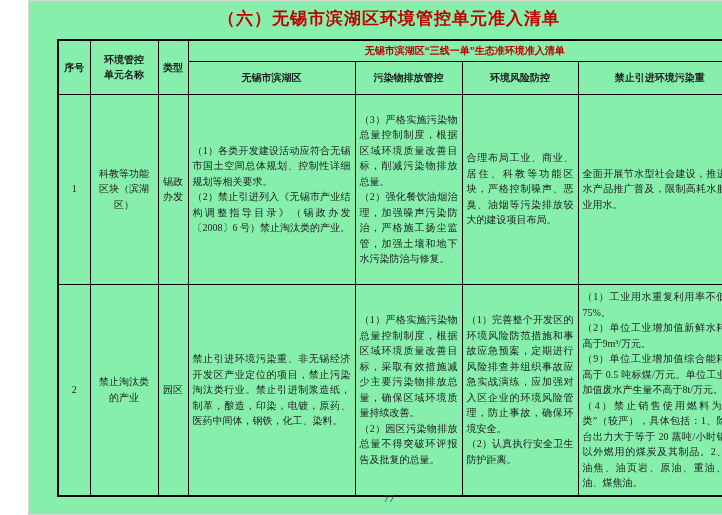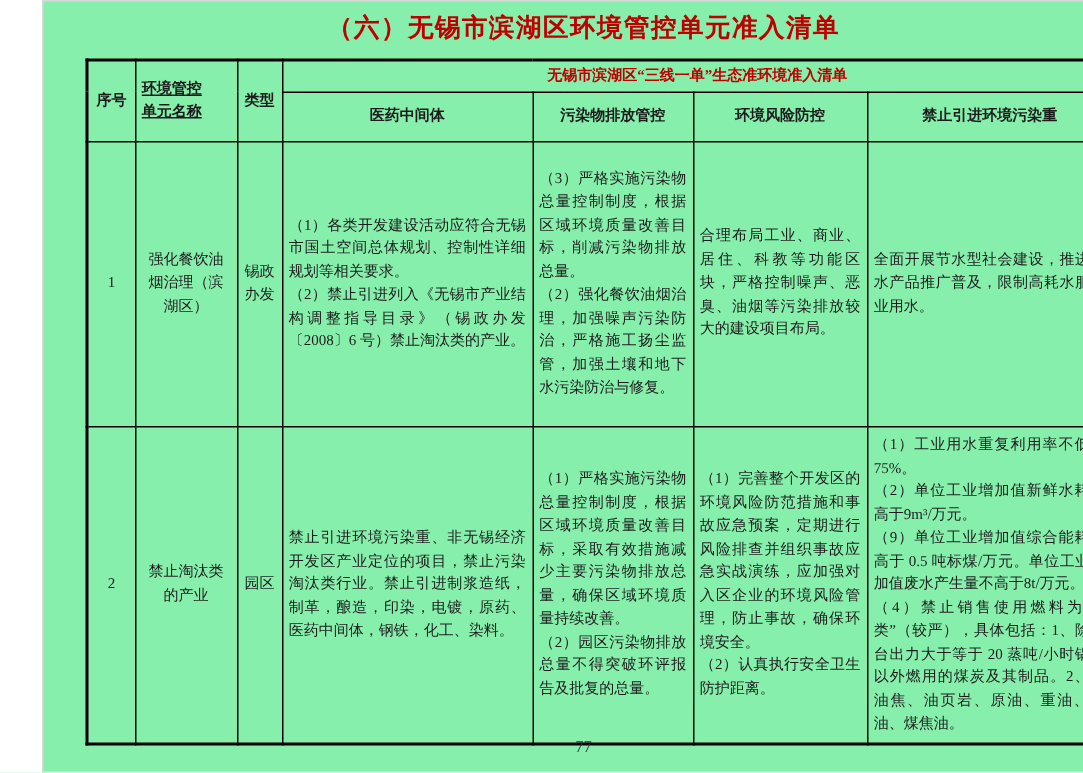--- a/index.html
+++ b/index.html
@@ -7,21 +7,21 @@
   .page{position:relative;width:722px;height:515px;background:#86efac;border:1px solid #d8d8d8;box-sizing:border-box;overflow:hidden;margin-left:28px;}
   .doc-title{position:absolute;top:6px;left:0;width:100%;text-align:center;font-size:17px;font-weight:bold;letter-spacing:1px;}
   table.ctl{position:absolute;left:28px;top:38px;width:684px;border-collapse:collapse;table-layout:fixed;}
   table.ctl th,table.ctl td{border:1px solid #000;padding:2px 4px;box-sizing:border-box;vertical-align:middle;font-size:10px;line-height:1.55;}
   table.ctl{border:2px solid #000;}
   th{font-weight:bold;text-align:center;}
   .merged-hdr{font-size:10px;}
   .sub-hdr{height:33px;}
   .c{text-align:center;}
   .paras div{text-align:justify;text-justify:inter-character;}
-  .paras.c div{text-decoration:underline;}
+  .paras.c div{text-align:center;}
   td.body-cell{vertical-align:middle;}
   .pageno{position:absolute;top:491px;left:0;width:100%;text-align:center;font-size:11px;color:#333;}
 </style>
 </head>
 <body>
 
 <div class="page">
 
   <div class="doc-title" style="color: rgb(192, 0, 0);">（六）无锡市滨湖区环境管控单元准入清单</div>
 
@@ -39,28 +39,28 @@
         <tr style="height:17px">
       <th rowspan="2">序号</th>
       <th rowspan="2" class="paras c">
             <div>环境管控</div>
             <div>单元名称</div>
           </th>
       <th rowspan="2">类型</th>
       <th colspan="4" class="merged-hdr" style="color: rgb(192, 0, 0);">无锡市滨湖区“三线一单”生态准环境准入清单</th>
     </tr>
     <tr class="sub-hdr">
-      <th>医药中间体</th>
+      <th>无锡市滨湖区</th>
       <th>污染物排放管控</th>
       <th>环境风险防控</th>
       <th>禁止引进环境污染重</th>
     </tr>
     <tr style="height:190px">
       <td class="c">1</td>
-      <td class="c">强化餐饮油烟治理（滨湖区）</td>
+      <td class="c">科教等功能区块（滨湖区）</td>
       <td class="c">锡政办发</td>
       <td class="body-cell paras">
             <div>（1）各类开发建设活动应符合无锡市国土空间总体规划、控制性详细规划等相关要求。</div>
             <div>（2）禁止引进列入《无锡市产业结构调整指导目录》（锡政办发〔2008〕6 号）禁止淘汰类的产业。</div>
           </td>
       <td class="body-cell paras">
             <div>（3）严格实施污染物总量控制制度，根据区域环境质量改善目标，削减污染物排放总量。</div>
             <div>（2）强化餐饮油烟治理，加强噪声污染防治，严格施工扬尘监管，加强土壤和地下水污染防治与修复。</div>
           </td>
       <td class="body-cell paras">

